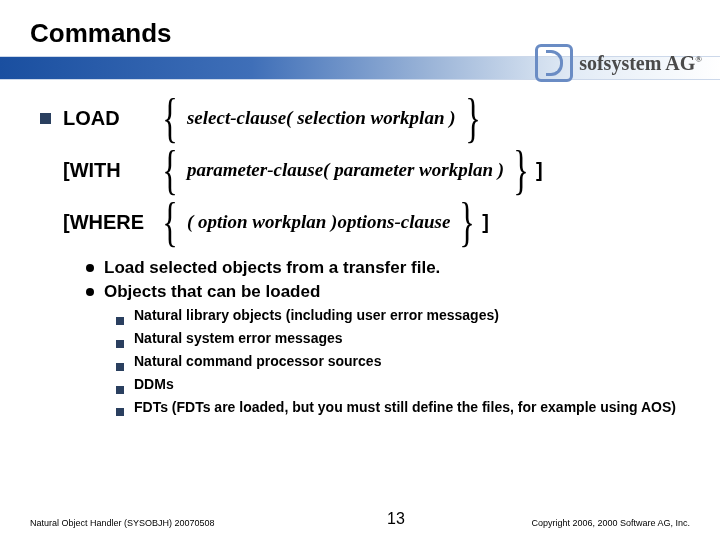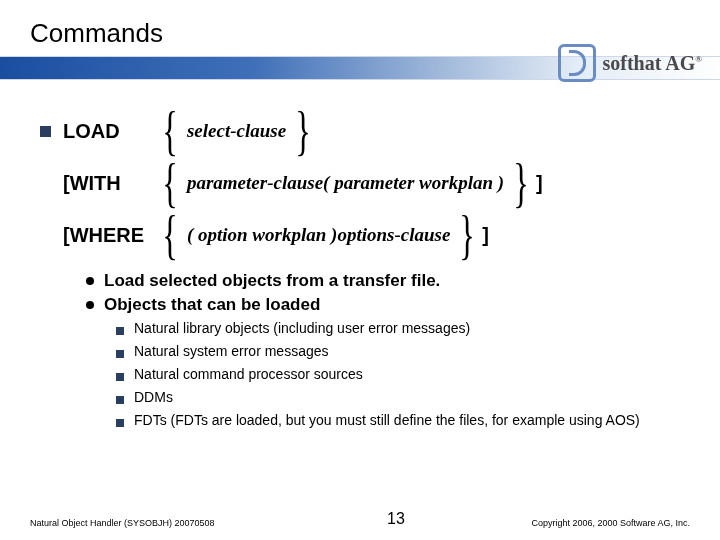--- a/index.html
+++ b/index.html
@@ -1,72 +1,73 @@
 <!DOCTYPE html>
 <html><head>
 <meta charset="utf-8">
 <style>
   * { box-sizing: border-box; margin: 0; padding: 0; }
   html, body { width: 720px; height: 540px; font-family: Arial, sans-serif; background: #fff; color: #000; }
   .slide { position: relative; width: 720px; height: 540px; padding: 18px 30px 0 30px; }
-  .title { font-size: 26px; font-weight: normal; margin-bottom: 10px; }
+  .title { font-size: 26px; font-weight: bold; margin-bottom: 10px; }
   .bar { position: absolute; left: 0; top: 56px; width: 720px; height: 24px;
          background: linear-gradient(to right, #1a4fa0 0%, #3f6fb8 35%, #9cb5d8 60%, #e3ecf6 80%, #ffffff 100%);
          border-top: 1px solid #ccd8ea; border-bottom: 1px solid #ccd8ea; }
   .logo { position: absolute; right: 18px; top: 44px; display: flex; align-items: center; gap: 6px; }
   .logo-mark { width: 38px; height: 38px; border: 3px solid #6a8cc4; border-radius: 6px; position: relative; display:flex; align-items:center; justify-content:center; }
   .logo-mark::before { content:""; width: 14px; height: 20px; border: 3px solid #6a8cc4; border-left:none; border-radius: 0 12px 12px 0; display:block; }
   .logo-text { font-family: Georgia, 'Times New Roman', serif; font-size: 20px; font-weight: bold; color: #4a4a4a; }
   .logo-bold { font-weight: 900; }
   .logo-reg { font-size: 9px; vertical-align: super; }
-  .content { position: relative; margin-top: 60px; }
+  .content { position: relative; margin-top: 47px; }
 
   .syntax { margin-left: 10px; }
   .row { display: flex; align-items: center; margin: 2px 0 8px 0; }
   .sqbullet { width: 11px; height: 11px; background: #2a3f5f; margin-right: 12px; flex: 0 0 auto; }
   .kw { font-size: 20px; font-weight: bold; width: 94px; flex: 0 0 auto; }
   .brace-group { display: flex; align-items: stretch; }
   .brace { font-family: 'Times New Roman', serif; font-size: 54px; line-height: 44px; font-weight: 400; transform: scaleX(0.6); display:flex; align-items:center; }
   .alts { display: flex; flex-direction: row; justify-content: center; align-items: center; font-family: 'Times New Roman', serif; font-style: italic; font-weight: bold; font-size: 19px; line-height: 22px; padding: 0 4px; }
   .trail { font-size: 20px; font-weight: bold; margin-left: 2px; align-self: center; }
 
   .desc { margin: 14px 0 0 56px; }
   .desc li { list-style: none; display: flex; align-items: flex-start; margin-bottom: 4px; font-size: 17px; font-weight: bold; }
   .disc { width: 8px; height: 8px; background:#000; border-radius:50%; margin: 6px 10px 0 0; flex:0 0 auto; }
   .sub { margin: 2px 0 0 86px; }
-  .sub li { list-style:none; display:flex; align-items:center; font-size: 14px; font-weight: normal; margin-bottom: 4px; line-height: 1.35; }
+  .sub li { list-style:none; display:flex; align-items:flex-end; font-size: 14px; font-weight: bold; margin-bottom: 4px; line-height: 1.35; }
   .sqmini { width: 8px; height: 8px; background:#2a3f5f; margin: 5px 10px 0 0; flex:0 0 auto; }
   .sub .txt { max-width: 560px; }
 
   .footer { position: absolute; left: 0; bottom: 12px; width: 720px; display:flex; justify-content: space-between; align-items:center; padding: 0 30px; font-size: 9px; }
   .footer .pg { font-size: 16px; font-weight: normal; position:absolute; left:50%; transform:translateX(-50%); bottom:0;margin-left:36px; }
 </style>
 </head>
 <body>
 
 <div class="slide">
   <div class="title">Commands</div>
   <div class="bar"></div>
   <div class="logo">
     <div class="logo-mark"></div>
     <div class="logo-text">
-      <span class="logo-bold">s</span><span>of</span><span>that AG</span><span class="logo-reg">®</span>
+      <span class="logo-bold">s</span><span>of</span><span>system AG</span><span class="logo-reg">®</span>
     </div>
   </div>
 
   <div class="content">
     <div class="syntax">
 
       <div class="row">
         <span class="sqbullet"></span>
         <span class="kw">LOAD</span>
         <span class="brace-group">
           <span class="brace">{</span>
           <span class="alts">
             <span>select-clause</span>
+            <span>( selection workplan )</span>
           </span>
           <span class="brace">}</span>
         </span>
       </div>
 
       <div class="row">
         <span style="width:11px;margin-right:12px;"></span>
         <span class="kw">[WITH</span>
         <span class="brace-group">
           <span class="brace">{</span>

